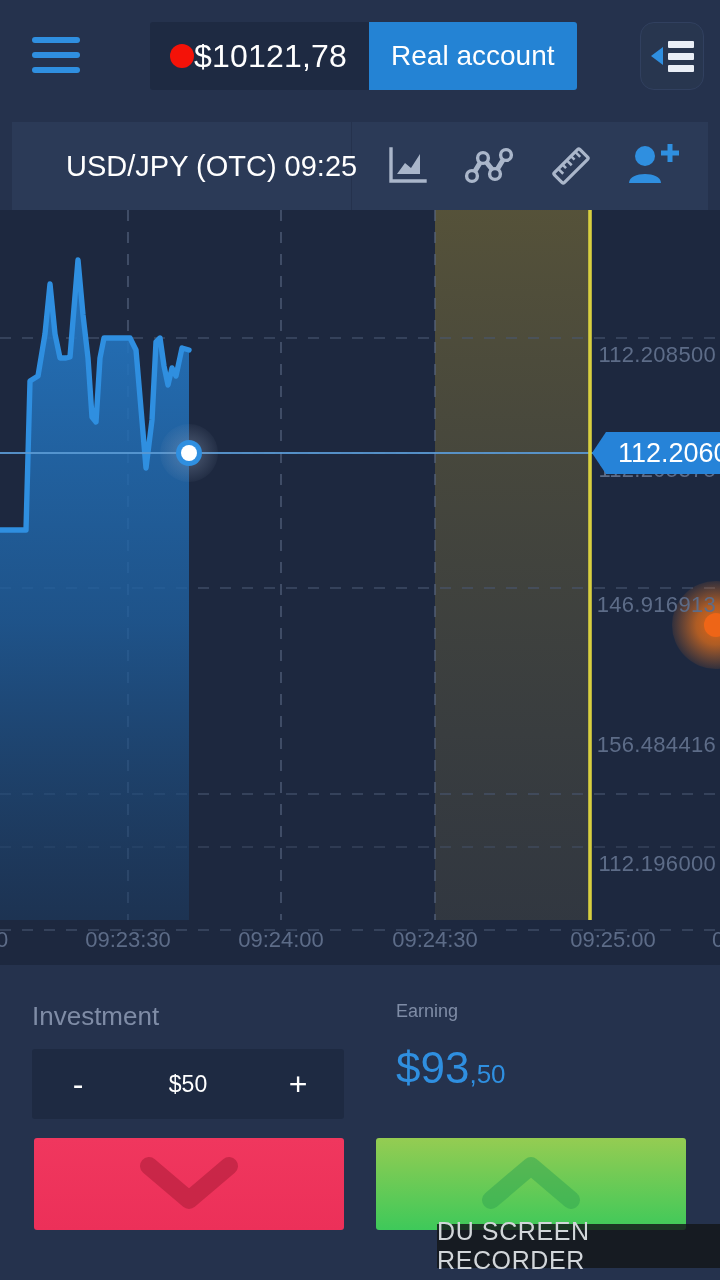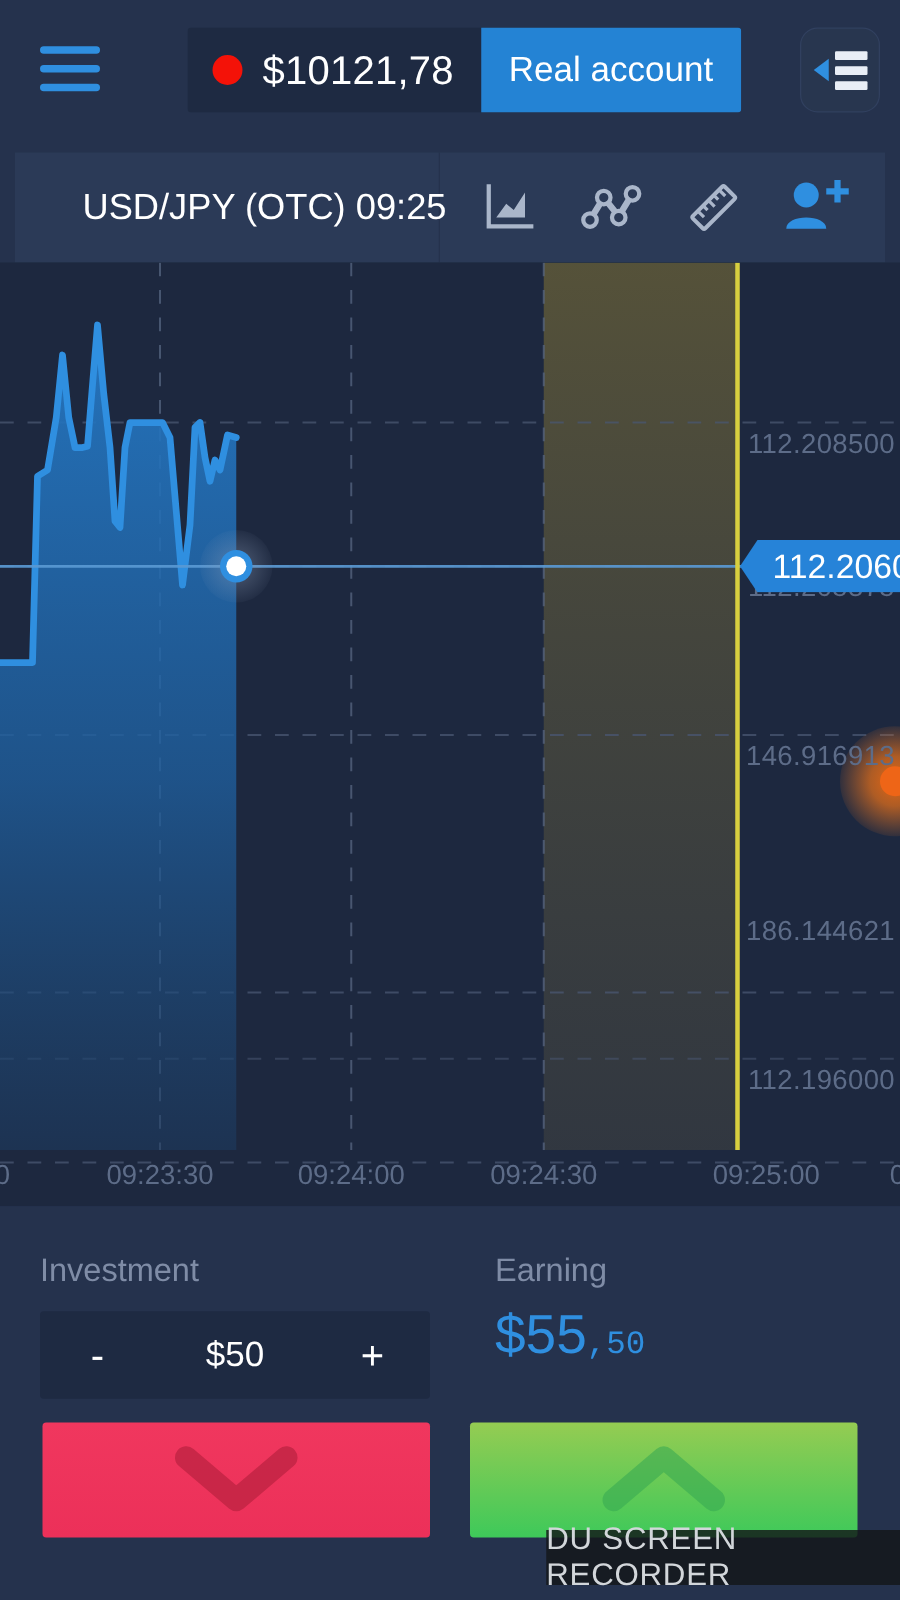--- a/index.html
+++ b/index.html
@@ -25,21 +25,21 @@
   #hamburger i:nth-child(1){ width:48px; }
   #hamburger i:nth-child(2){ width:48px; }
   #hamburger i:nth-child(3){ width:48px; }
 
   #balance-group {
     position:absolute; left:150px; top:22px; height:68px;
     display:flex; align-items:stretch; border-radius:3px; overflow:hidden;
   }
   #balance-chip {
     background:#1e2a42; display:flex; align-items:center;
-    padding:0 22px 0 20px; gap:16px;
+    padding:0 22px 0 20px; 
   }
   #rec-dot { width:24px; height:24px; border-radius:50%; background:#f41208; display:block; }
   #balance-amount { color:#ffffff; font-size:32px; letter-spacing:0.2px; white-space:nowrap; }
   #account-btn {
     background:#2483d4; display:flex; align-items:center; padding:0 22px;
     color:#ffffff; font-size:28px; white-space:nowrap;text-align:center;
   }
 
   #right-panel-btn {
     position:absolute; right:16px; top:22px; width:64px; height:68px;
@@ -90,33 +90,33 @@
     clip-path: polygon(14px 0, 100% 0, 100% 100%, 14px 100%, 0 50%);
     padding-left:26px;
   }
 
   
   #bottom-panel {
     position:absolute; left:0; top:965px; width:720px; height:315px;
     background:#25324d;
   }
   #lbl-investment { position:absolute; left:32px; top:36px; color:#7f8ca6; font-size:26px; }
-  #lbl-earning { position:absolute; left:396px; top:36px; color:#7f8ca6; font-size:26px; }
+  #lbl-earning { position:absolute; left:396px; top:36px; color:#7f8ca6; font-size:18px; }
 
   #stepper {
     position:absolute; left:32px; top:84px; width:312px; height:70px;
     background:#1e2a42; border-radius:3px;
     display:flex; align-items:center; justify-content:space-between;
     padding:0 26px;
   }
   #stepper .sbtn { color:#ffffff; font-size:32px; line-height:1; width:40px; text-align:center; }
-  #stepper #invest-value { color:#ffffff; font-size:28px; }
+  #stepper #invest-value { color:#ffffff; font-size:23px; }
 
   #earning-value { position:absolute; left:396px; top:78px; color:#2f8fe0; font-size:44px; white-space:nowrap; }
-  #earning-value .cents { font-size:26px;font-family:Liberation Mono, monospace; }
+  #earning-value .cents { font-size:26px; }
 
   #btn-down {
     position:absolute; left:34px; top:1138px; width:310px; height:92px;
     background:linear-gradient(180deg,#f0375e 0%,#ec3059 100%); border-radius:3px;
     display:flex; align-items:center; justify-content:center;
   }
   #btn-up {
     position:absolute; left:376px; top:1138px; width:310px; height:92px;
     background:linear-gradient(180deg,#95cc52 0%,#3ec95a 100%); border-radius:3px;
     display:flex; align-items:center; justify-content:center;
@@ -260,21 +260,21 @@
 
       <line x1="590" y1="0" x2="590" y2="710" stroke="#d8cf3f" stroke-width="3.6"></line>
 
       <circle cx="716" cy="415" r="44" fill="url(#expiryGlow)"></circle>
       <circle cx="716" cy="415" r="12" fill="#ee6517"></circle>
     </svg>
 
     <div class="price-label" style="top:128px">112.208500</div>
     <div class="price-label" style="top:243px">112.205375</div>
     <div class="price-label" style="top:378px">146.916913</div>
-    <div class="price-label" style="top:518px">186.144621</div>
+    <div class="price-label" style="top:518px">156.484416</div>
     <div class="price-label" style="top:637px">112.196000</div>
 
     <div id="current-price-tag" style="left:592px; top:222px">112.206000</div>
 
     <div class="time-label" style="left:2px">0</div>
     <div class="time-label" style="left:128px">09:23:30</div>
     <div class="time-label" style="left:281px">09:24:00</div>
     <div class="time-label" style="left:435px">09:24:30</div>
     <div class="time-label" style="left:613px">09:25:00</div>
     <div class="time-label" style="left:718px">0</div>
@@ -284,21 +284,21 @@
     <div id="lbl-investment">Investment</div>
     <div id="lbl-earning">Earning</div>
 
     <div id="stepper">
       <span class="sbtn">-</span>
       <span id="invest-value">$50</span>
       <span class="sbtn">+</span>
     </div>
 
     <div id="earning-value">
-      <span>$55</span><span class="cents">,50</span>
+      <span>$93</span><span class="cents">,50</span>
     </div>
   </div>
 
   <div id="btn-down">
     <svg width="108" height="60" viewBox="0 0 108 60">
       <path d="M14 12 L54 46 L94 12" stroke="#c22544" stroke-width="18" fill="none" stroke-linejoin="round" stroke-linecap="round" opacity="0.85"></path>
     </svg>
   </div>
 
   <div id="btn-up">

